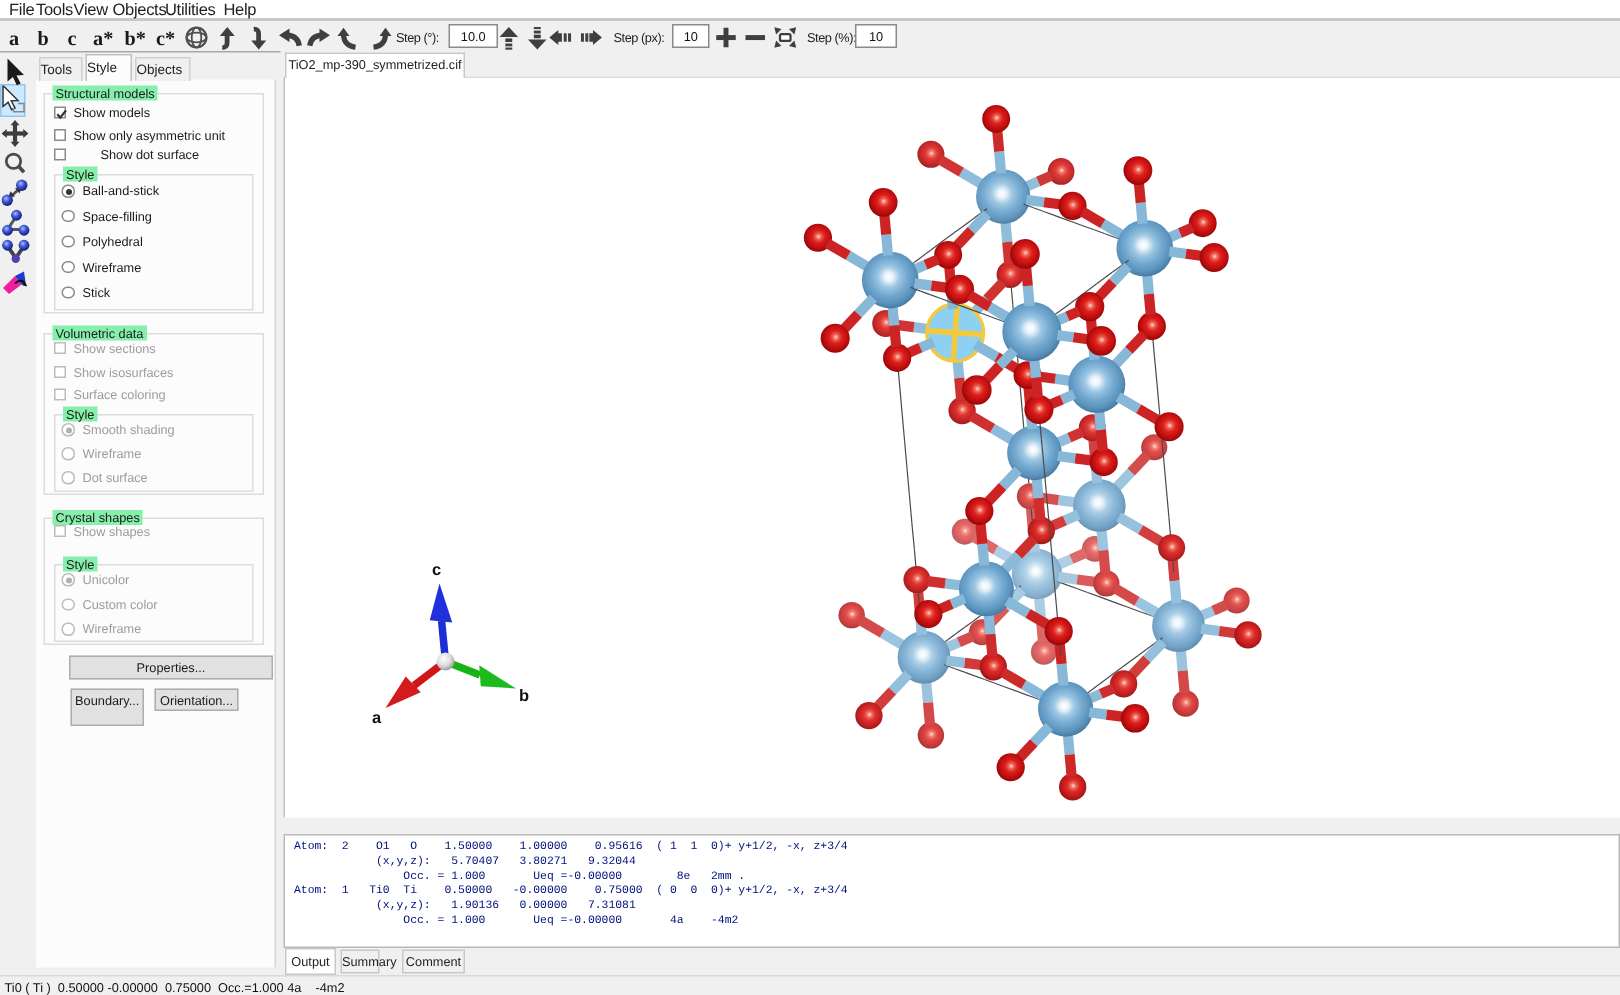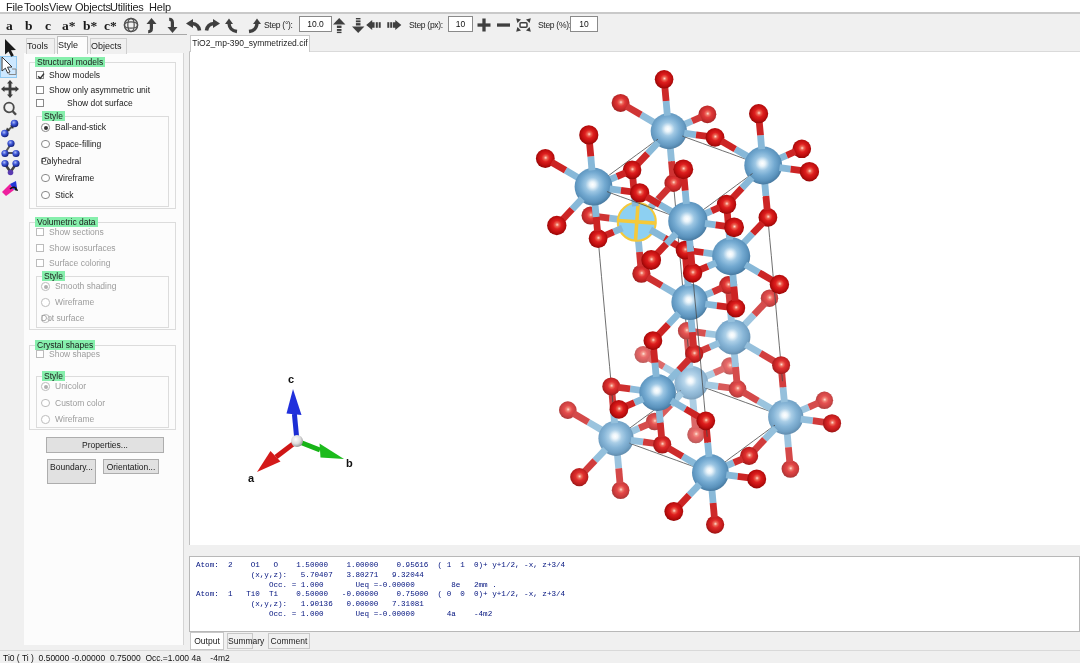--- a/index.html
+++ b/index.html
@@ -194,46 +194,46 @@
       </svg>
     </span><span style="margin-left:13px;position:relative;top:-1px">Show models</span></div>
 <div class="cbrow" style="left:36px;top:85.5px"><span class="cb"></span><span style="margin-left:13px;position:relative;top:-1px">Show only asymmetric unit</span></div>
 <div class="cbrow" style="left:36px;top:99px"><span class="cb"></span><span style="margin-left:31px;position:relative;top:-1px">Show dot surface</span></div>
 <div class="grp abs" style="left:36px;top:116px;width:133px;height:91px"></div>
 <span class="glab" style="left:42px;top:111px">Style</span>
 <div class="cbrow" style="left:41px;top:123px"><span class="rd">
       <span class="rdot"></span>
     </span><span style="margin-left:14px;position:relative;top:-1px">Ball-and-stick</span></div>
 <div class="cbrow" style="left:41px;top:139.5px"><span class="rd"></span><span style="margin-left:14px;position:relative;top:-1px">Space-filling</span></div>
-<div class="cbrow" style="left:41px;top:156.5px"><span class="rd"></span><span style="position:relative;top:-1px">Polyhedral</span></div>
+<div class="cbrow" style="left:41px;top:156.5px"><span class="rd"></span><span style="margin-left:14px;position:relative;top:-1px">Polyhedral</span></div>
 <div class="cbrow" style="left:41px;top:173.5px"><span class="rd"></span><span style="margin-left:14px;position:relative;top:-1px">Wireframe</span></div>
 <div class="cbrow" style="left:41px;top:190.5px"><span class="rd"></span><span style="margin-left:14px;position:relative;top:-1px">Stick</span></div>
 <div class="grp abs" style="left:29px;top:222px;width:147px;height:108px"></div>
 <span class="glab" style="left:35px;top:217px">Volumetric data</span>
 <div class="cbrow dis-t" style="left:36px;top:228px"><span class="cb dis"></span><span style="margin-left:13px;position:relative;top:-1px">Show sections</span></div>
 <div class="cbrow dis-t" style="left:36px;top:243.5px"><span class="cb dis"></span><span style="margin-left:13px;position:relative;top:-1px">Show isosurfaces</span></div>
 <div class="cbrow dis-t" style="left:36px;top:259px"><span class="cb dis"></span><span style="margin-left:13px;position:relative;top:-1px">Surface coloring</span></div>
 <div class="grp abs" style="left:36px;top:276px;width:133px;height:52px"></div>
 <span class="glab" style="left:42px;top:271px">Style</span>
 <div class="cbrow dis-t" style="left:41px;top:282px"><span class="rd dis">
       <span class="rdot dis"></span>
     </span><span style="margin-left:14px;position:relative;top:-1px">Smooth shading</span></div>
 <div class="cbrow dis-t" style="left:41px;top:298px"><span class="rd dis"></span><span style="margin-left:14px;position:relative;top:-1px">Wireframe</span></div>
-<div class="cbrow dis-t" style="left:41px;top:314px"><span class="rd dis"></span><span style="position:relative;top:-1px">Dot surface</span></div>
+<div class="cbrow dis-t" style="left:41px;top:314px"><span class="rd dis"></span><span style="margin-left:14px;position:relative;top:-1px">Dot surface</span></div>
 <div class="grp abs" style="left:29px;top:345px;width:147px;height:85px"></div>
 <span class="glab" style="left:35px;top:340px">Crystal shapes</span>
 <div class="cbrow dis-t" style="left:36px;top:350px"><span class="cb dis"></span><span style="margin-left:13px;position:relative;top:-1px">Show shapes</span></div>
 <div class="grp abs" style="left:36px;top:376px;width:133px;height:52px"></div>
 <span class="glab" style="left:42px;top:371px">Style</span>
 <div class="cbrow dis-t" style="left:41px;top:382px"><span class="rd dis">
       <span class="rdot dis"></span>
     </span><span style="margin-left:14px;position:relative;top:-1px">Unicolor</span></div>
 <div class="cbrow dis-t" style="left:41px;top:398.5px"><span class="rd dis"></span><span style="margin-left:14px;position:relative;top:-1px">Custom color</span></div>
 <div class="cbrow dis-t" style="left:41px;top:415px"><span class="rd dis"></span><span style="margin-left:14px;position:relative;top:-1px">Wireframe</span></div>
-<div class="btn" style="left:46px;top:437px;width:118px;height:16px;line-height:15px">Properties...</div>
+<div class="btn" style="left:46px;top:437px;width:136px;height:16px;line-height:15px">Properties...</div>
 <div class="btn" style="left:47px;top:459px;width:49px;height:25px;line-height:14px">Boundary...</div>
 <div class="btn" style="left:103px;top:459px;width:56px;height:15px;line-height:14px">Orientation...</div>
 <div class="abs canvas"></div>
 <div class="ftab" style="left:190px;top:35px;width:120px;height:17px;line-height:15px;background:#fff;border-bottom:none">TiO2_mp-390_symmetrized.cif</div>
 <svg id="mol" width="891" height="489" style="position:absolute;left:189px;top:56px">
 <defs>
 <radialGradient id="gTi" cx="47.5%" cy="44.5%" r="57%">
 <stop offset="0%" stop-color="#ffffff"></stop>
         <stop offset="13%" stop-color="#eaf4fa"></stop>
 <stop offset="33%" stop-color="#9cc6e3"></stop>

